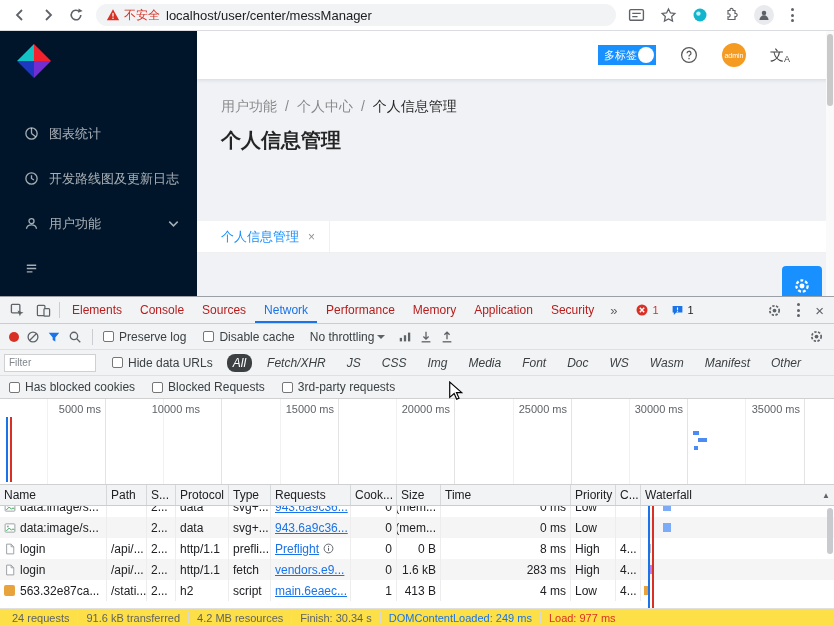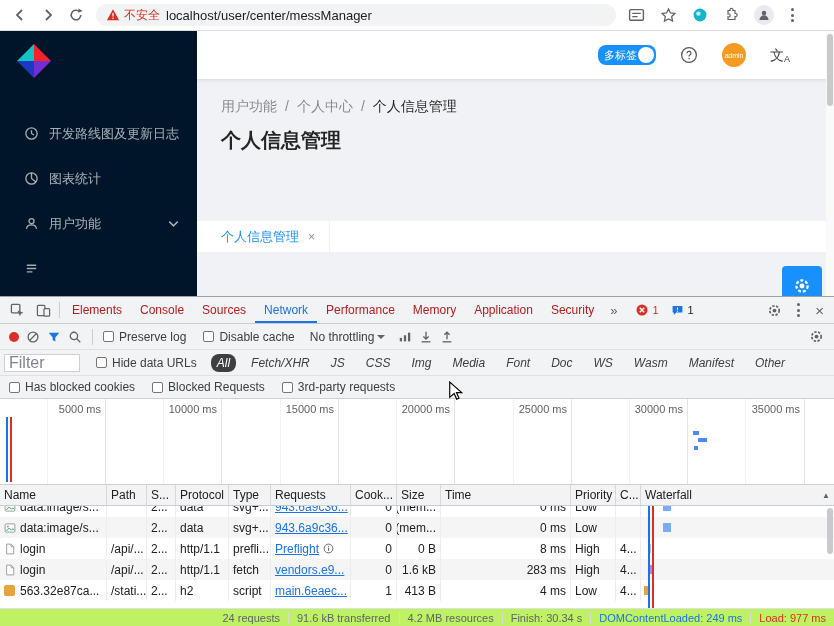--- a/index.html
+++ b/index.html
@@ -32,21 +32,21 @@
   .menu-item svg { width:15px; height:15px; flex:none; }
   .menu-item .chev { margin-left:auto; }
 
   .status-bubble { position:absolute; left:0; bottom:0; background:#f2f2f2; border:1px solid #cfcfcf;
                    border-left:none; border-bottom:none; border-top-right-radius:4px; font-size:11px;
                    color:#5f6368; padding:1px 9px 2px 6px; z-index:6; white-space:nowrap; }
 
   .main { position:absolute; left:197px; top:0; right:0; bottom:0; }
   .topbar { height:48px; background:#fff; box-shadow:0 1px 4px rgba(0,21,41,.12);
             display:flex; align-items:center; justify-content:flex-end; gap:24px; padding-right:44px; }
-  .switch { width:58px; height:20px; background:#1890ff; border-radius:8px; position:relative;
+  .switch { width:58px; height:20px; background:#1890ff; border-radius:0; position:relative;
             display:flex; align-items:center; cursor:pointer; }
   .switch .sw-label { color:#fff; font-size:11px; margin-left:6px; letter-spacing:0; }
   .switch .knob { position:absolute; right:2px; top:2px; width:16px; height:16px; border-radius:50%; background:#fff; }
   .avatar { width:24px; height:24px; border-radius:50%; background:#f59b22; color:#fff; font-size:7px;
             display:flex; align-items:center; justify-content:center; cursor:pointer; }
   .translate { position:relative; color:#444; font-size:14px; cursor:pointer; line-height:1; }
   .translate .small-a { font-size:9px; position:relative; top:2px; }
 
   .breadcrumb { position:absolute; top:67px; left:24px; display:flex; font-size:14px; color:rgba(0,0,0,.45); }
   .crumb + .crumb::before { content:"/"; margin:0 8px; color:rgba(0,0,0,.45); }
@@ -85,21 +85,21 @@
   .rec-dot { width:10px; height:10px; border-radius:50%; background:#d93025; cursor:pointer; }
   .cb { width:11px; height:11px; border:1px solid #767676; border-radius:2px; background:#fff; flex:none; }
   .cb-group { display:flex; align-items:center; gap:5px; cursor:pointer; white-space:nowrap; }
   .caret { width:0; height:0; border-left:4px solid transparent; border-right:4px solid transparent;
            border-top:4px solid #5f6368; margin-left:3px; }
   .throttle { display:flex; align-items:center; margin-left:8px; cursor:pointer; white-space:nowrap; }
   .flex-sp { flex:1; }
 
   .dt-filterbar { height:26px; background:#f1f3f4; border-bottom:1px solid #e0e0e0;
                   display:flex; align-items:center; gap:8px; padding-left:4px; color:#3c4043; }
-  .filter-input { width:76px; height:18px; border:1px solid #d0d0d3; background:#fff; font-size:16px;
+  .filter-input { width:92px; height:18px; border:1px solid #d0d0d3; background:#fff; font-size:10px;
                   padding:0 4px; color:#202124; font-family:inherit; }
   .filter-input::placeholder { color:#80868b; }
   .chips { display:flex; align-items:center; gap:9px; margin-left:6px;font-style:italic; }
   .chip { padding:2px 6px; border-radius:8px; cursor:pointer; white-space:nowrap; }
   .chip.sel { background:#3c4043; color:#fff; }
 
   .dt-checkrow { height:23px; background:#f1f3f4; border-bottom:1px solid #d0d0d0;
                  display:flex; align-items:center; gap:5px; padding-left:9px; color:#3c4043; }
   .dt-checkrow .cb-group { margin-right:12px; }
 
@@ -129,22 +129,22 @@
   .cell:last-child { border-right:none; }
   .link { color:#1a73e8; text-decoration:underline; }
   .fico { width:12px; height:12px; margin-right:4px; flex:none; }
   .js-chip { width:11px; height:11px; border-radius:2px; background:#e8a33d; margin-right:5px; flex:none; }
   .wf { position:relative; }
   .bar { position:absolute; top:6px; height:9px; }
   .wf-line { position:absolute; top:0; bottom:0; width:1.5px; z-index:3; }
   .rows-scroll { position:absolute; right:1px; top:2px; width:6px; height:46px; background:#c8cace;
                  border-radius:3px; z-index:4; cursor:pointer; }
 
-  .dt-status { height:19px; background:#bef264; border-top:1px solid #e0e0e0; display:flex; align-items:center;
-               font-size:11px; color:#5f6368; padding-left:4px;justify-content:flex-end; }
+  .dt-status { height:19px; background:#fde047; border-top:1px solid #e0e0e0; display:flex; align-items:center;
+               font-size:11px; color:#5f6368; padding-left:4px; }
   .seg { padding:0 8px; white-space:nowrap; }
   .seg + .seg { border-left:1px solid #d9d9d9; }
   .seg.blue { color:#1a73e8; }
   .seg.red { color:#d93025; }
 
   .dt-tooltip { position:absolute; left:468px; top:92px; background:#fff; border:1px solid #bdbdbd;
                 box-shadow:2px 2px 5px rgba(0,0,0,.25); padding:3px 9px; font-size:12px; color:#3c4043;
                 z-index:10; white-space:nowrap; }
   .cursor { position:absolute; left:447px; top:84px; z-index:11; }
 </style>
@@ -212,30 +212,30 @@
     <svg class="logo" viewBox="0 0 40 40">
       <polygon points="20,3 3,20 20,20" fill="#13c2c2"></polygon>
       <polygon points="20,3 37,20 20,20" fill="#f5222d"></polygon>
       <polygon points="3,20 20,37 20,20" fill="#1d39c4"></polygon>
       <polygon points="37,20 20,37 20,20" fill="#722ed1"></polygon>
     </svg>
     <div class="menu">
       <div class="menu-item">
         <svg viewBox="0 0 16 16">
             <circle cx="8" cy="8" r="6" stroke="currentColor" stroke-width="1.4" fill="none"></circle>
-            <path d="M8 4.6 V8 L10.6 9.6" stroke="currentColor" stroke-width="1.4" fill="none"></path>
-          </svg>
-        <span>开发路线图及更新日志</span>
+            <path d="M8 8 V2.2 M8 8 L12.5 11.5" stroke="currentColor" stroke-width="1.4" fill="none"></path>
+          </svg>
+        <span>图表统计</span>
       </div>
       <div class="menu-item">
         <svg viewBox="0 0 16 16">
             <circle cx="8" cy="8" r="6" stroke="currentColor" stroke-width="1.4" fill="none"></circle>
-            <path d="M8 8 V2.2 M8 8 L12.5 11.5" stroke="currentColor" stroke-width="1.4" fill="none"></path>
-          </svg>
-        <span>图表统计</span>
+            <path d="M8 4.6 V8 L10.6 9.6" stroke="currentColor" stroke-width="1.4" fill="none"></path>
+          </svg>
+        <span>开发路线图及更新日志</span>
       </div>
       <div class="menu-item">
         <svg viewBox="0 0 16 16">
             <circle cx="8" cy="5.4" r="2.7" stroke="currentColor" stroke-width="1.4" fill="none"></circle>
             <path d="M2.6 13.6 a5.5 5 0 0 1 10.8 0" stroke="currentColor" stroke-width="1.4" fill="none"></path>
           </svg>
         <span>用户功能</span>
         <svg class="chev" width="10" height="10" viewBox="0 0 16 16">
             <path d="M3.5 6 L8 10.5 L12.5 6" stroke="currentColor" stroke-width="1.6" fill="none"></path>
           </svg>
@@ -440,21 +440,21 @@
       <div class="gridline minor" style="left:629px"></div>
     <div class="gridline minor" style="left:745px"></div>
     <div class="gridline" style="left:105px"></div>
       <div class="gridline" style="left:221px"></div>
     <div class="gridline" style="left:338px"></div>
       <div class="gridline" style="left:454px"></div>
     <div class="gridline" style="left:571px"></div>
       <div class="gridline" style="left:687px"></div>
     <div class="gridline" style="left:804px"></div>
     <span class="tick" style="left:41px">5000 ms</span>
-    <span class="tick" style="left:157px">10000 ms</span>
+    <span class="tick" style="left:140px">10000 ms</span>
     <span class="tick" style="left:274px">15000 ms</span>
     <span class="tick" style="left:390px">20000 ms</span>
     <span class="tick" style="left:507px">25000 ms</span>
     <span class="tick" style="left:623px">30000 ms</span>
     <span class="tick" style="left:740px">35000 ms</span>
     <div class="ev-line ev-blue" style="left:6px"></div>
     <div class="ev-line ev-red" style="left:10px"></div>
     <div class="blip" style="left:693px; top:32px; width:6px; height:4px"></div>
     <div class="blip" style="left:698px; top:39px; width:9px; height:4px"></div>
     <div class="blip" style="left:694px; top:47px; width:4px; height:4px"></div>

